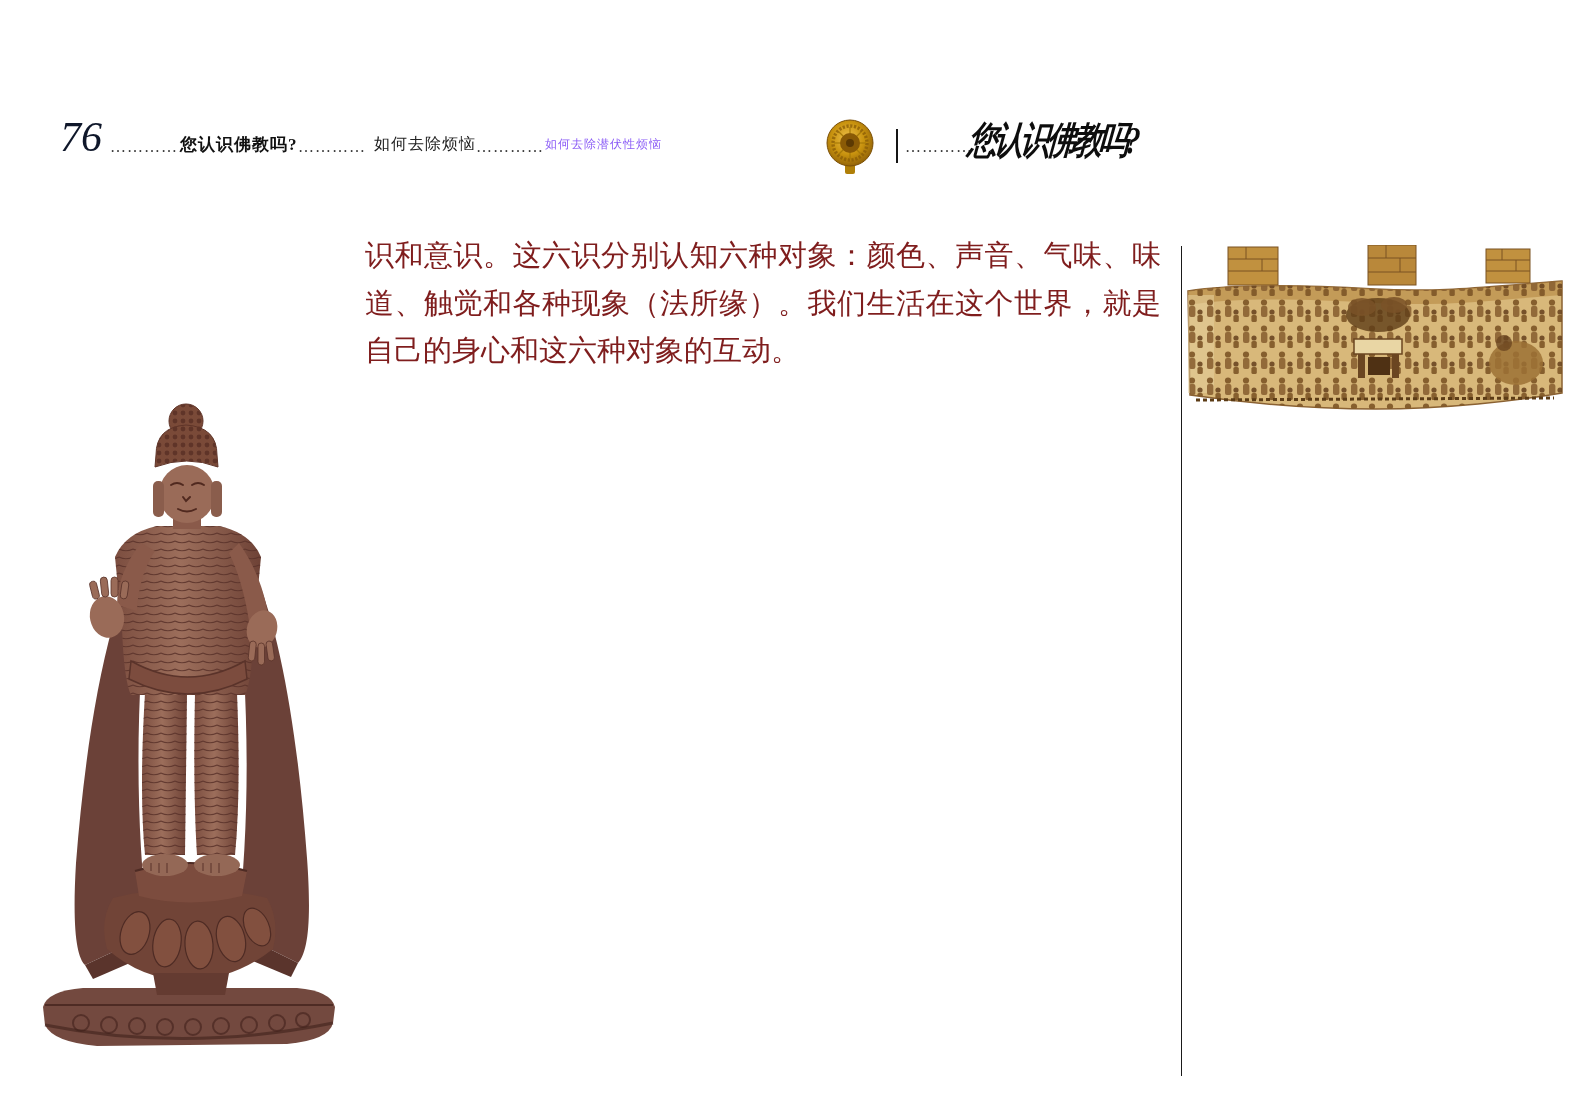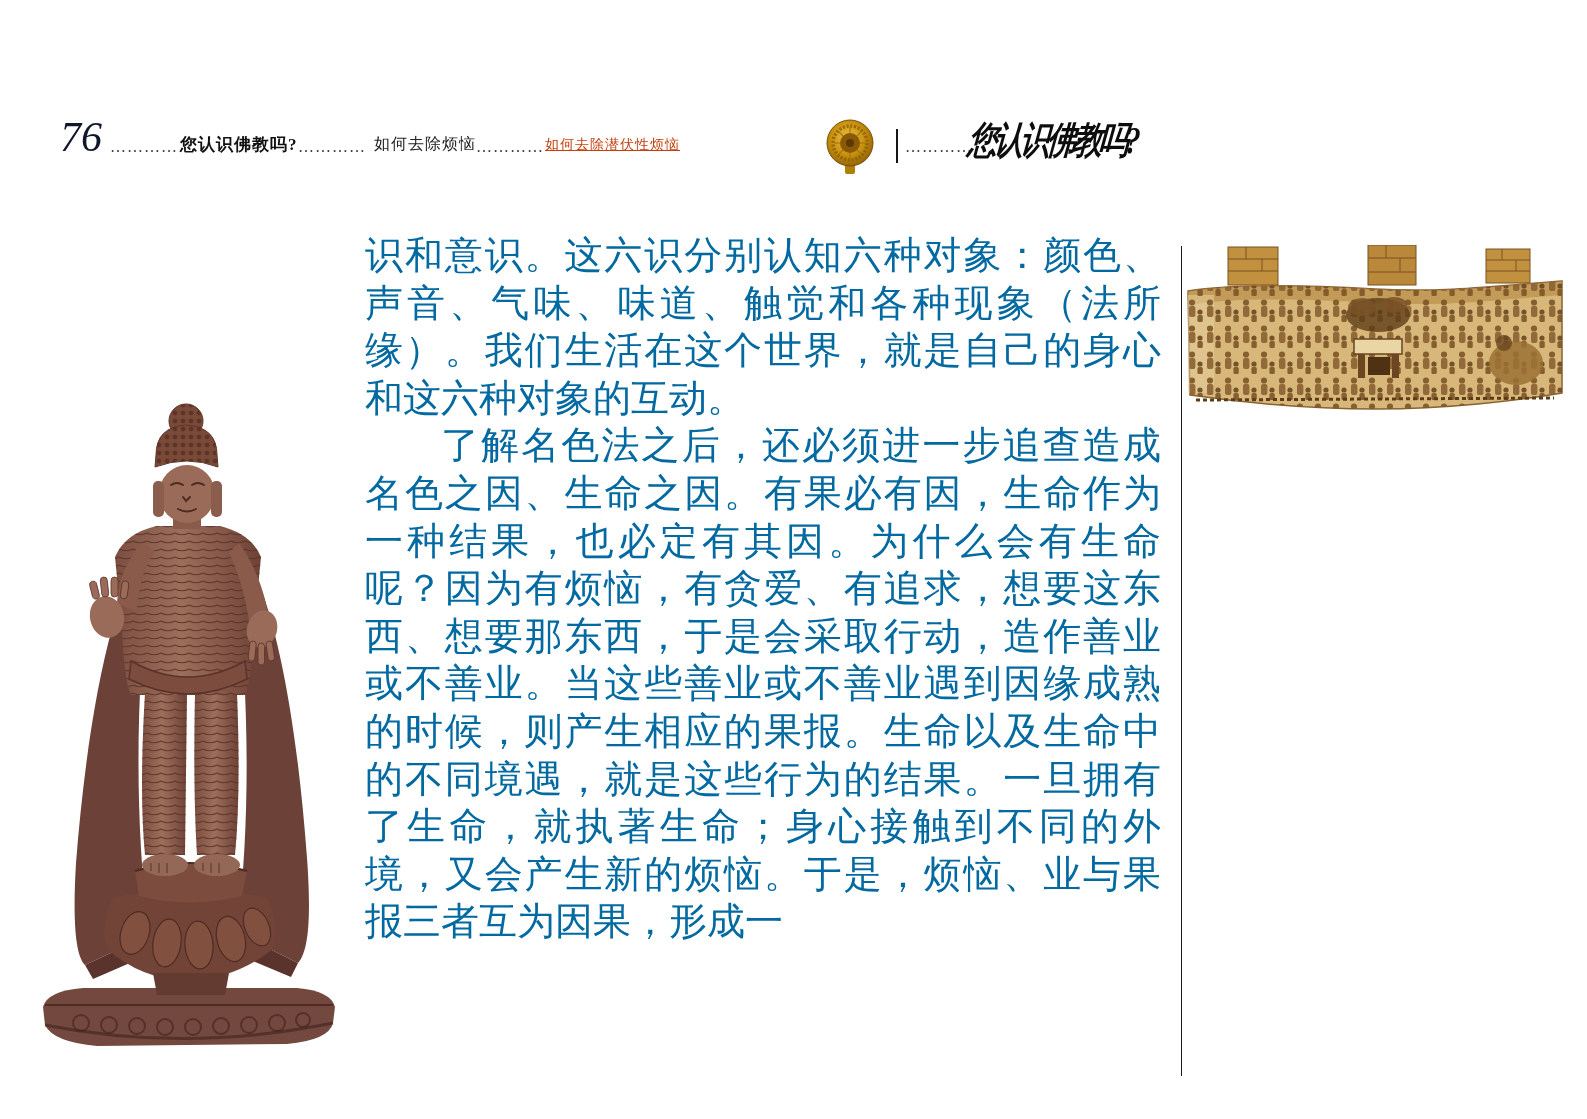--- a/index.html
+++ b/index.html
@@ -7,31 +7,31 @@
        font-family:"Liberation Serif","DejaVu Serif",serif;color:#141414;}
   .abs{position:absolute;}
   
   .pagenum{left:60px;top:116px;font-size:42px;font-style:italic;color:#0f172a;line-height:1;}
   .dots{color:#3a3a3a;font-size:16px;letter-spacing:1px;top:138px;white-space:nowrap;}
   .d1{left:110px;}
   .d2{left:298px;}
   .d3{left:476px;}
   .booktitle{left:180px;top:133px;font-size:17px;font-weight:700;color:#111;letter-spacing:1px;}
   .chaptitle{left:374px;top:134px;font-size:16px;color:#222;letter-spacing:1px;}
-  .secttitle{left:545px;top:136px;font-size:14px;color:#c2410c;letter-spacing:1px;text-decoration:underline;}
+  .secttitle{left:545px;top:136px;font-size:12px;color:#8b5cf6;letter-spacing:1px;}
   .seal{left:824px;top:116px;}
   .sepbar{left:896px;top:129px;width:2px;height:34px;background:#151515;}
   .d4{left:905px;top:138px;}
   .callig{left:968px;top:116px;font-size:36px;font-weight:700;font-style:italic;color:#0d0d0d;
           letter-spacing:-4px;transform:scale(.82,1.05) skewX(-6deg);transform-origin:left center;
           white-space:nowrap;}
   
   .textcol{left:365px;top:232px;width:796px;}
-  .textcol p{margin:0;font-size:38px;line-height:47.6px;text-align:justify;
-             text-justify:inter-character;color:#0369a1;}
+  .textcol p{margin:0;font-size:29px;line-height:47.6px;text-align:justify;
+             text-justify:inter-character;color:#7f1d1d;}
   .textcol p.ind{text-indent:2em;}
   
   .divider{left:1181px;top:246px;width:1px;height:830px;background:#1a1a1a;}
   .relief{left:1186px;top:245px;}
   .statue{left:35px;top:393px;}
 </style>
 </head>
 <body>
 
 <div>
@@ -68,21 +68,20 @@
     <circle cx="26" cy="27" r="10" fill="#8a5a06"></circle>
     <circle cx="26" cy="27" r="4" fill="#5c3903"></circle>
   </svg>
 
   <span class="abs sepbar"></span>
   <span class="abs dots d4">…………</span>
   <span class="abs callig">您认识佛教吗?</span>
 
   <main class="abs textcol">
     <p>识和意识。这六识分别认知六种对象：颜色、声音、气味、味道、触觉和各种现象（法所缘）。我们生活在这个世界，就是自己的身心和这六种对象的互动。</p>
-    <p class="ind">了解名色法之后，还必须进一步追查造成名色之因、生命之因。有果必有因，生命作为一种结果，也必定有其因。为什么会有生命呢？因为有烦恼，有贪爱、有追求，想要这东西、想要那东西，于是会采取行动，造作善业或不善业。当这些善业或不善业遇到因缘成熟的时候，则产生相应的果报。生命以及生命中的不同境遇，就是这些行为的结果。一旦拥有了生命，就执著生命；身心接触到不同的外境，又会产生新的烦恼。于是，烦恼、业与果报三者互为因果，形成一</p>
   </main>
 
   <div class="abs divider"></div>
 
   <svg class="abs relief" width="378" height="168" viewBox="0 0 378 168">
     <defs>
       <pattern id="figs" width="18" height="26" patternUnits="userSpaceOnUse">
         <circle cx="6" cy="5.5" r="3.1" fill="#7d5526"></circle>
         <rect x="3" y="9" width="6.4" height="11" rx="2" fill="#8a6132"></rect>
         <circle cx="14" cy="15" r="2.6" fill="#6b4621"></circle>

